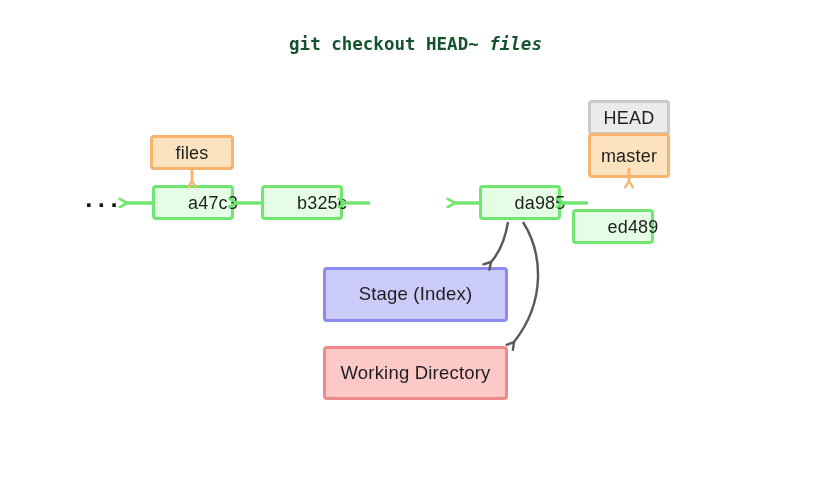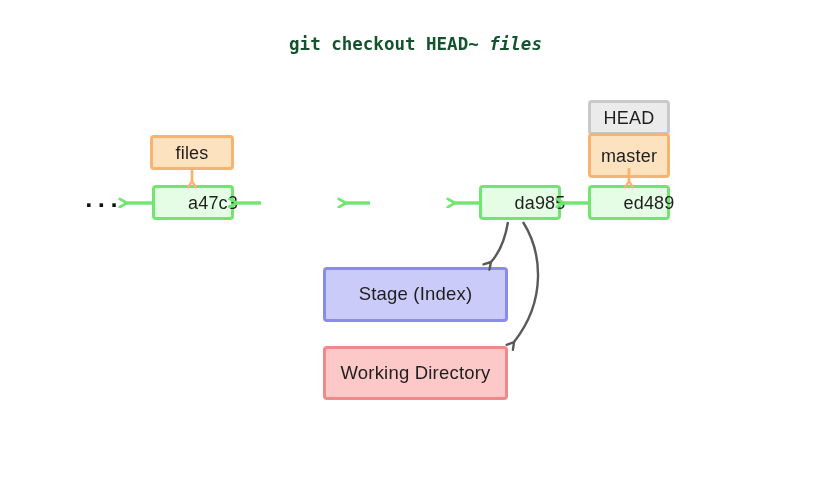--- a/index.html
+++ b/index.html
@@ -127,24 +127,27 @@
     <span>master</span>
   </div>
 
   <div class="box ref-orange" style="left:150px; top:135px; width:84px; height:35px;">
     <span>files</span>
   </div>
 
   <div class="box commit" style="left:152px;">
     <span>a47c3</span>
   </div>
+  <div class="box commit" style="left:261px;">
+    <span>b325c</span>
+  </div>
   <div class="box commit" style="left:479px;">
     <span>da985</span>
   </div>
-  <div class="box commit" style="left:588px;">
+  <div class="box commit" style="left:572px;margin-top:24px;">
     <span>ed489</span>
   </div>
 
   <div class="box area area-working">
     <span>Working Directory</span>
   </div>
   <div class="box area area-stage">
     <span>Stage (Index)</span>
   </div>
 

